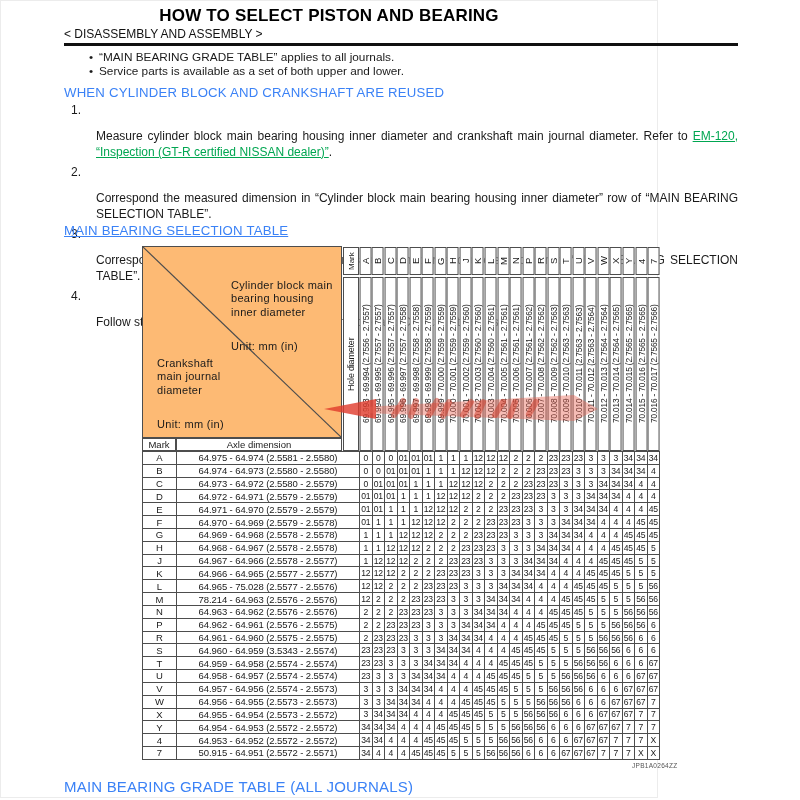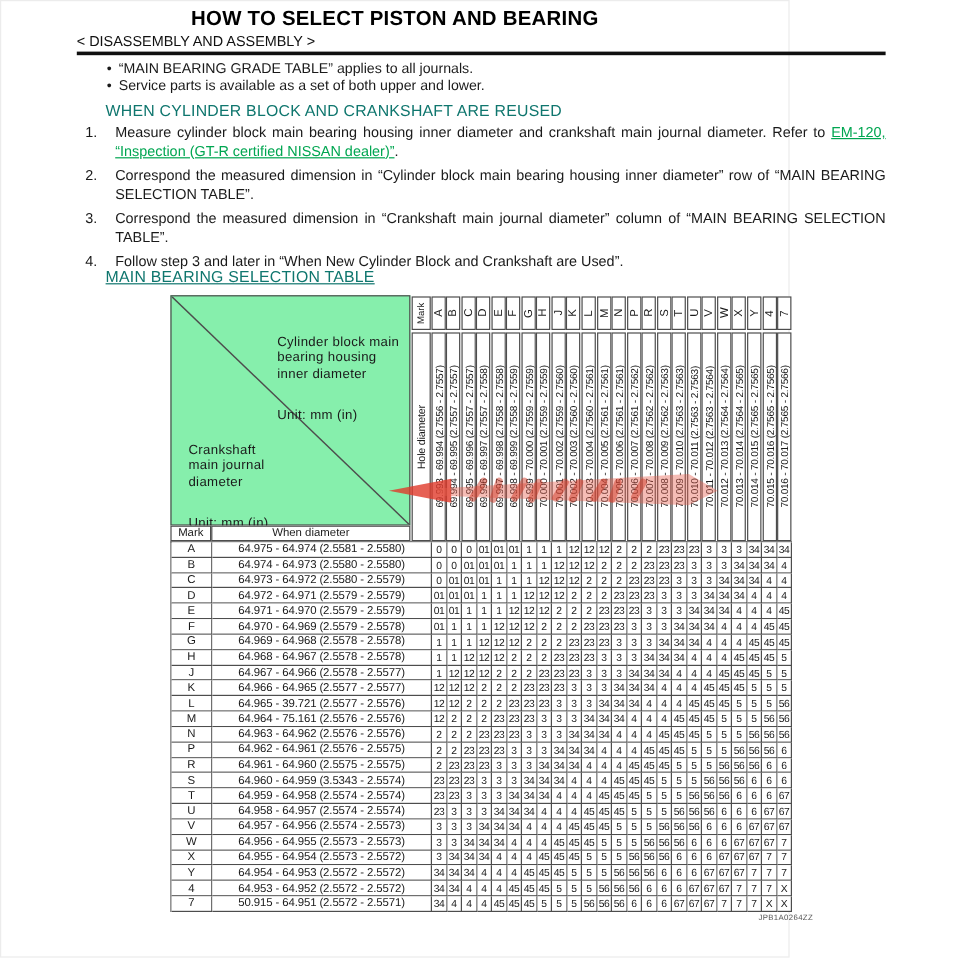--- a/index.html
+++ b/index.html
@@ -9,40 +9,40 @@
 
   .title { position:absolute; top:5px; left:0; width:100%; text-align:center;
            font-size:17px; font-weight:bold; letter-spacing:.2px; color:#000; }
   .subtitle { position:absolute; top:26px; left:63px; font-size:12px; color:#111; }
   .rule { position:absolute; top:42px; left:63px; width:674px; height:3px; background:#101010; }
 
   .bullets { position:absolute; top:49px; left:88px; font-size:11.8px; line-height:14px; }
   .bullet-row { display:flex; }
   .bullet-dot { width:10px; }
 
-  .sec-heading { position:absolute; left:63px; font-size:13.2px; font-weight:400; color:#0f766e; letter-spacing:.2px;margin-left:24px; }
+  .sec-heading { position:absolute; left:63px; font-size:13.2px; font-weight:400; color:#3b82f6; letter-spacing:.2px; }
   .sec-reused { top:84px; }
   .sec-selection { top:222px;text-decoration:underline; }
   .sec-grade { top:777px; font-size:15px; }
 
   .steps { position:absolute; top:102px; left:70px; width:667px; }
   .step { display:flex; margin-bottom:5px; }
   .step-num { flex:0 0 25px; font-size:12px; line-height:15.5px; }
-  .step-text { flex:1; font-size:12px; line-height:15.5px; text-align:justify; }
+  .step-text { flex:1; font-size:12px; line-height:15.5px; text-align:justify;margin-top:26px; }
   .em-link { color:#00a651; text-decoration:underline; cursor:pointer; }
 
   
   :root { --ln:#4d4d4d; }
   .tbl { position:absolute; top:245px; left:141px; width:518px; }
   .hdrcols { display:flex; width:518px; height:205px; position:relative; }
-  .diag { flex:0 0 200px; height:192px; border:1px solid var(--ln); position:relative; background:#86efac; }
+  .diag { flex:0 0 200px; height:192px; border:1px solid var(--ln); position:relative; background:#fdba74; }
   .diag svg { position:absolute; top:0; left:0; }
   .corner-txt { position:absolute; font-size:11px; line-height:13.5px; white-space:pre-line; letter-spacing:.3px; }
   .c-top { left:88px; top:18px; }
-  .c-left { left:14px; top:108px; }
+  .c-left { left:14px; top:96px; }
   .c-unit { margin-top:7px; white-space:nowrap; }
   .labelcol { flex:0 0 17px; }
   .vcol { flex:1 1 0; min-width:0; display:flex; flex-direction:column; row-gap:2px; padding:1px .5px 0 .5px; }
   .labelcol.vcol { flex:0 0 17px; }
   .vbox { border:1px solid var(--ln); background:#fff; display:flex; align-items:center; justify-content:center; overflow:hidden; }
   .letterbox { height:28px; font-size:9.5px; }
   .rangebox { height:174px; font-size:8.4px; letter-spacing:-.2px; }
   .marklabel { font-size:8px; }
   .holelabel { font-size:9px; }
   .vt { writing-mode:vertical-rl; transform:rotate(180deg); white-space:nowrap; }
@@ -199,21 +199,21 @@
             <div class="vbox rangebox vt">70.014 - 70.015 (2.7565 - 2.7565)</div>
           </div><div class="vcol">
             <div class="vbox letterbox vt">4</div>
             <div class="vbox rangebox vt">70.015 - 70.016 (2.7565 - 2.7565)</div>
           </div><div class="vcol">
             <div class="vbox letterbox vt">7</div>
             <div class="vbox rangebox vt">70.016 - 70.017 (2.7565 - 2.7566)</div>
           </div></div>
       <div class="bhdr">
         <div class="bh bh-mark">Mark</div>
-        <div class="bh bh-axle">When diameter</div>
+        <div class="bh bh-axle">Axle dimension</div>
       </div>
     </div>
     <div class="tblbody">
         <div class="brow">
           <div class="bcell mcell">A</div>
           <div class="bcell acell">64.975 - 64.974 (2.5581 - 2.5580)</div>
           <div class="bcell dcell">0</div>
           <div class="bcell dcell">0</div>
           <div class="bcell dcell">0</div>
           <div class="bcell dcell">01</div>
@@ -485,21 +485,21 @@
           <div class="bcell dcell">4</div>
           <div class="bcell dcell">45</div>
           <div class="bcell dcell">45</div>
           <div class="bcell dcell">45</div>
           <div class="bcell dcell">5</div>
           <div class="bcell dcell">5</div>
           <div class="bcell dcell">5</div>
         </div>
         <div class="brow">
           <div class="bcell mcell">L</div>
-          <div class="bcell acell">64.965 - 39.721 (2.5577 - 2.5576)</div>
+          <div class="bcell acell">64.965 - 75.028 (2.5577 - 2.5576)</div>
           <div class="bcell dcell">12</div>
           <div class="bcell dcell">12</div>
           <div class="bcell dcell">2</div>
           <div class="bcell dcell">2</div>
           <div class="bcell dcell">2</div>
           <div class="bcell dcell">23</div>
           <div class="bcell dcell">23</div>
           <div class="bcell dcell">23</div>
           <div class="bcell dcell">3</div>
           <div class="bcell dcell">3</div>
@@ -513,21 +513,21 @@
           <div class="bcell dcell">45</div>
           <div class="bcell dcell">45</div>
           <div class="bcell dcell">45</div>
           <div class="bcell dcell">5</div>
           <div class="bcell dcell">5</div>
           <div class="bcell dcell">5</div>
           <div class="bcell dcell">56</div>
         </div>
         <div class="brow">
           <div class="bcell mcell">M</div>
-          <div class="bcell acell">64.964 - 75.161 (2.5576 - 2.5576)</div>
+          <div class="bcell acell">78.214 - 64.963 (2.5576 - 2.5576)</div>
           <div class="bcell dcell">12</div>
           <div class="bcell dcell">2</div>
           <div class="bcell dcell">2</div>
           <div class="bcell dcell">2</div>
           <div class="bcell dcell">23</div>
           <div class="bcell dcell">23</div>
           <div class="bcell dcell">23</div>
           <div class="bcell dcell">3</div>
           <div class="bcell dcell">3</div>
           <div class="bcell dcell">3</div>
@@ -880,20 +880,21 @@
           <div class="bcell dcell">7</div>
           <div class="bcell dcell">7</div>
           <div class="bcell dcell">X</div>
           <div class="bcell dcell">X</div>
         </div>
       </div>
   </div>
 
   <div class="figcode">JPB1A0264ZZ</div>
 
+  <div class="sec-heading sec-grade">MAIN BEARING GRADE TABLE (ALL JOURNALS)</div>
 
   <svg class="watermark" width="285" height="34" viewBox="0 0 285 34">
     <polygon points="0,17 52,7 52,27" fill="#e0392b" opacity="0.8"></polygon>
     <polygon points="40,15 250,3 274,17 250,29 40,21" fill="#e8604e" opacity="0.42"></polygon>
     <path d="M70,23 L79,9 M92,9 L87,24 M105,23 L113,9 M125,10 L119,24 M139,23 L147,10 M159,10 L153,24 M171,23 L179,10 M191,10 L186,24 M205,22 L212,10" stroke="#d03a28" stroke-width="6" stroke-linecap="round" fill="none" opacity="0.5"></path>
   </svg>
 
 </div>
 
 </body></html>

